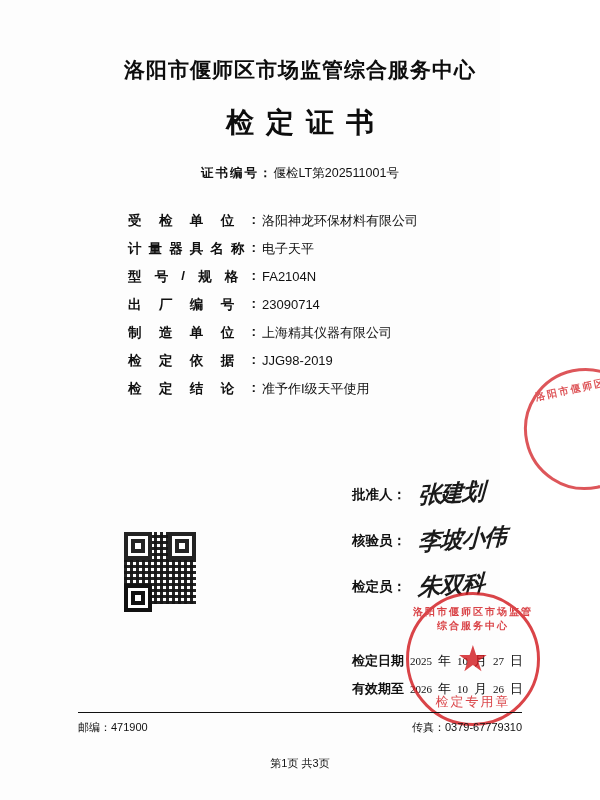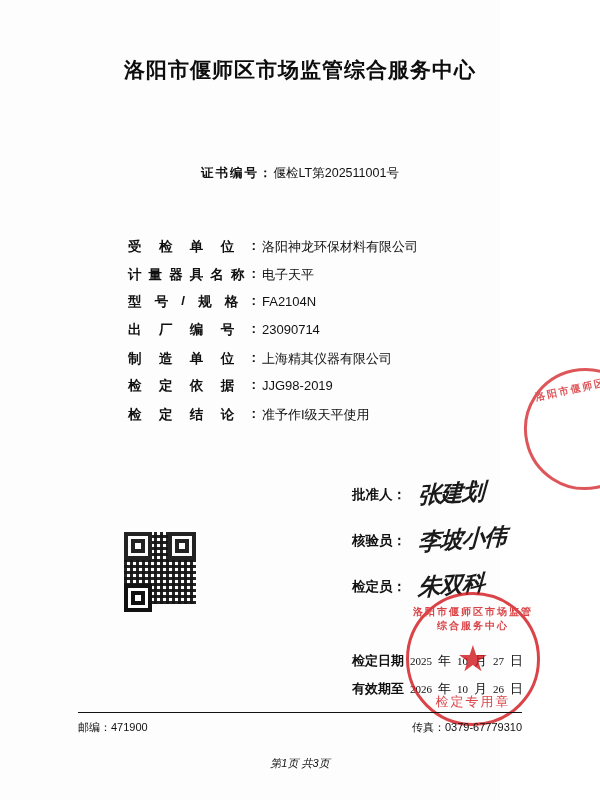--- a/index.html
+++ b/index.html
@@ -85,21 +85,20 @@
     flex: 0 0 128px;
   }
   .field-label span {
     display: inline-block;
   }
   .field-value {
     font-size: 13px;
     color: #111;
     padding-left: 6px;
     white-space: nowrap;
-    margin-top: 26px;
   }
 
   
   .qr {
     position: absolute;
     left: 124px;
     top: 532px;
     width: 72px;
     height: 72px;
     background:
@@ -264,29 +263,29 @@
   }
   .footer-left { white-space: nowrap; }
   .footer-right { white-space: nowrap; }
   .page-num {
     position: absolute;
     left: 0; top: 756px;
     width: 600px;
     text-align: center;
     font-size: 11px;
     color: #111;
-    font-style: italic;
   }
 </style>
 </head>
 <body>
 
 <div class="page">
 
   <div class="org-title">洛阳市偃师区市场监管综合服务中心</div>
+  <div class="doc-title">检定证书</div>
 
   <div class="cert-no-row">
     <span class="cert-no-label">证书编号：</span><span class="cert-no-value">偃检LT第202511001号</span>
   </div>
 
   <div class="fields">
 
     <div class="field-row">
       <div class="field-label">
           <span>受</span>

